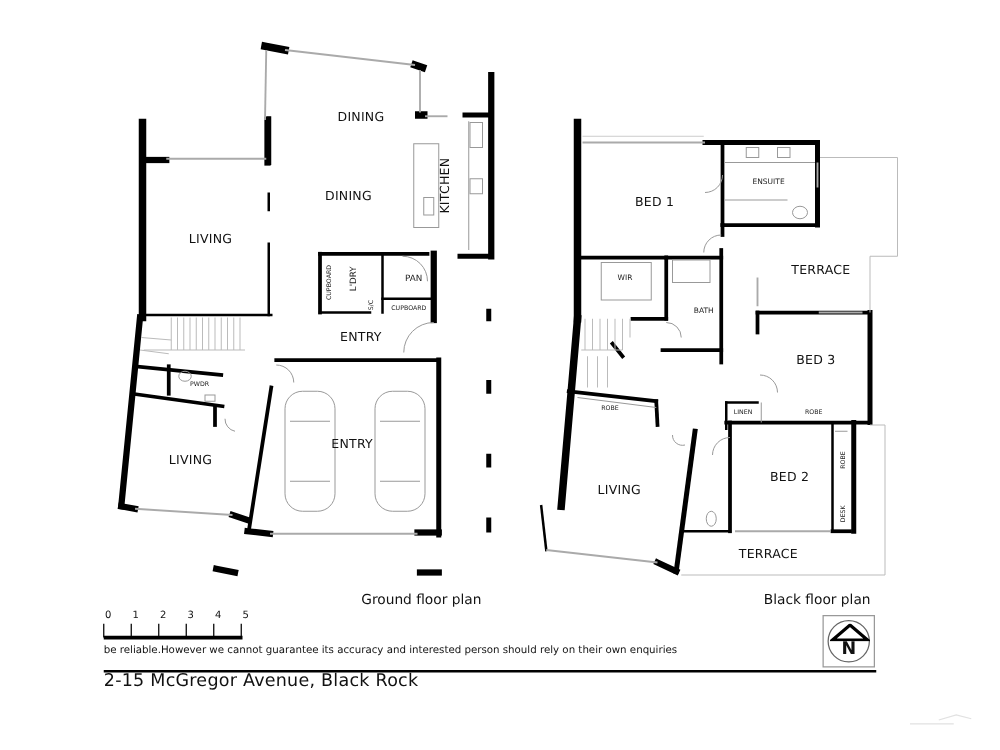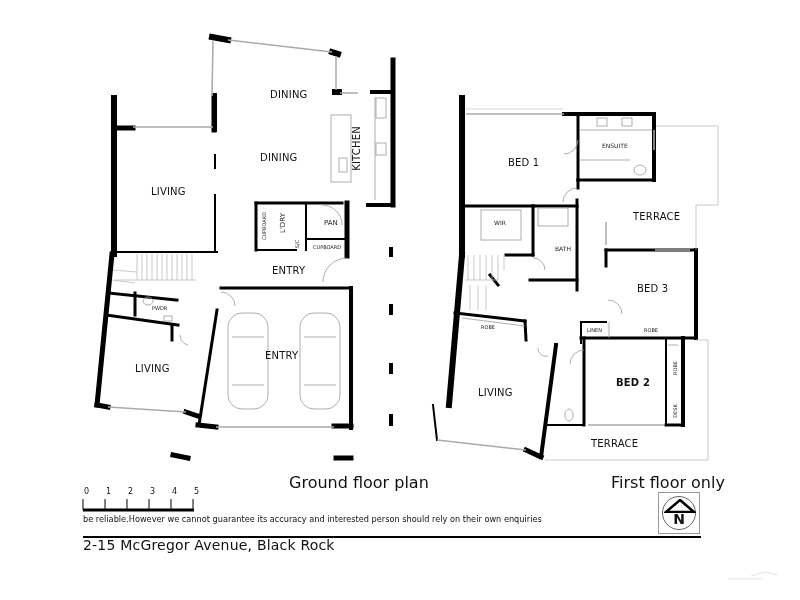--- a/index.html
+++ b/index.html
@@ -1,21 +1,21 @@
 <!DOCTYPE html>
 <html><head>
 <meta charset="utf-8">
 <style>
   html,body{margin:0;padding:0;background:#fff;}
   body{width:800px;height:600px;position:relative;overflow:hidden;font-family:"DejaVu Sans","Liberation Sans",sans-serif;color:#111;}
   svg#plan{position:absolute;left:0;top:0;}
   .lbl{position:absolute;font-size:10px;letter-spacing:0.2px;white-space:nowrap;color:#111;}
   .lbl-sm{position:absolute;font-size:5px;white-space:nowrap;color:#222;}
   .vert{transform:rotate(-90deg);transform-origin:center center;}
-  .plan-title{position:absolute;font-size:16px;color:#111;}
+  .plan-title{position:absolute;font-size:11px;color:#111;}
   .scale-nums{position:absolute;left:84px;top:487px;width:120px;height:10px;}
   .scale-num{position:absolute;font-size:8px;color:#111;}
   .disclaimer{position:absolute;left:83px;top:513px;width:560px;font-size:8.2px;line-height:13px;color:#111;}
   .address{position:absolute;left:83px;top:537px;font-size:14px;color:#111;letter-spacing:0.2px;}
   .compass{position:absolute;left:658px;top:492px;width:42px;height:42px;border:1px solid #999;box-sizing:border-box;}
   .compass .circle{position:absolute;left:3px;top:3px;width:34px;height:34px;border:1px solid #666;border-radius:50%;box-sizing:border-box;}
   .compass .n{position:absolute;left:0;top:18px;width:40px;text-align:center;font-weight:bold;font-size:14px;}
   .watermark{position:absolute;left:725px;top:568px;width:60px;height:14px;opacity:0.35;}
 </style>
 </head>
@@ -217,25 +217,25 @@
 <div class="lbl" style="left:508px;top:157px;">BED 1</div>
 <div class="lbl-sm" style="left:602px;top:142px;font-size:6px;">ENSUITE</div>
 <div class="lbl-sm" style="left:494px;top:219px;font-size:6px;">WIR</div>
 <div class="lbl-sm" style="left:555px;top:245px;font-size:6px;">BATH</div>
 <div class="lbl" style="left:633px;top:211px;">TERRACE</div>
 <div class="lbl" style="left:637px;top:283px;">BED 3</div>
 <div class="lbl-sm" style="left:587px;top:327px;">LINEN</div>
 <div class="lbl-sm" style="left:644px;top:327px;">ROBE</div>
 <div class="lbl-sm" style="left:481px;top:324px;">ROBE</div>
 <div class="lbl" style="left:478px;top:387px;">LIVING</div>
-<div class="lbl" style="left:616px;top:377px;font-weight:bold;">BED 2</div>
+<div class="lbl" style="left:616px;top:377px;">BED 2</div>
 <div class="lbl-sm vert" style="left:668px;top:365px;">ROBE</div>
 <div class="lbl-sm vert" style="left:668px;top:408px;">DESK</div>
 <div class="lbl" style="left:591px;top:438px;">TERRACE</div>
-<div class="plan-title" style="left:611px;top:473px;">First floor only</div>
+<div class="plan-title" style="left:611px;top:473px;">Black floor plan</div>
 
 <div class="scale-nums">
   <span class="scale-num" style="left:0px;">0</span>
   <span class="scale-num" style="left:22px;">1</span>
   <span class="scale-num" style="left:44px;">2</span>
   <span class="scale-num" style="left:66px;">3</span>
   <span class="scale-num" style="left:88px;">4</span>
   <span class="scale-num" style="left:110px;">5</span>
 </div>
 <svg style="position:absolute;left:82px;top:497px;" width="120" height="16">

